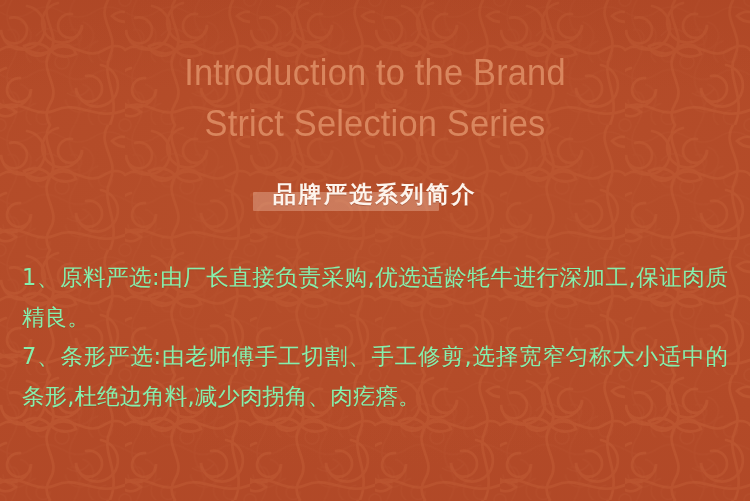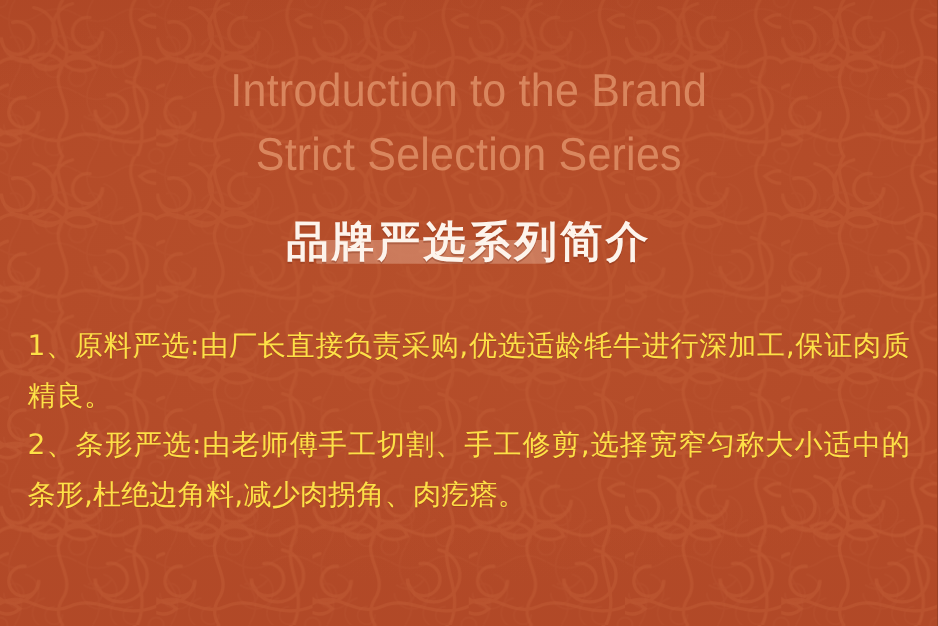--- a/index.html
+++ b/index.html
@@ -80,37 +80,37 @@
     height: 19px;
     background: rgba(255, 226, 205, 0.30);
     border-radius: 1px;
     z-index: 0;
   }
   #cn-title {
     position: relative;
     z-index: 1;
     display: inline-block;
     color: #fdf4ec;
-    font-size: 34px;
+    font-size: 23px;
     line-height: 44px;
     font-weight: 700;
     letter-spacing: 2.5px;
     text-shadow: 0 1px 0 rgba(120,45,22,0.35);
     font-family: "DejaVu Sans", "Liberation Sans", sans-serif;
   }
 
   
   #body-copy {
     position: absolute;
     left: 22px;
     top: 258px;
     width: 706px;
   }
   .para {
-    color: #fde047;
+    color: #86efac;
     font-size: 22.5px;
     line-height: 39.5px;
     font-weight: 400;
     letter-spacing: 0.1px;
     text-align: justify;
     text-justify: inter-ideograph;
     font-family: "DejaVu Sans", "Liberation Sans", sans-serif;
     margin: 0;
     text-shadow: 0 1px 0 rgba(125,48,24,0.30);
   }
@@ -175,17 +175,17 @@
       <span class="eng-line">Strict Selection Series</span>
     </div>
 
     <div id="cn-title-wrap">
       <div id="cn-highlight"></div>
       <span id="cn-title">品牌严选系列简介</span>
     </div>
 
     <div id="body-copy">
       <p class="para">1、原料严选:由厂长直接负责采购,优选适龄牦牛进行深加工,保证肉质精良。</p>
-      <p class="para">2、条形严选:由老师傅手工切割、手工修剪,选择宽窄匀称大小适中的条形,杜绝边角料,减少肉拐角、肉疙瘩。</p>
+      <p class="para">7、条形严选:由老师傅手工切割、手工修剪,选择宽窄匀称大小适中的条形,杜绝边角料,减少肉拐角、肉疙瘩。</p>
     </div>
 
   </div>
 </div>
 
 </body></html>

